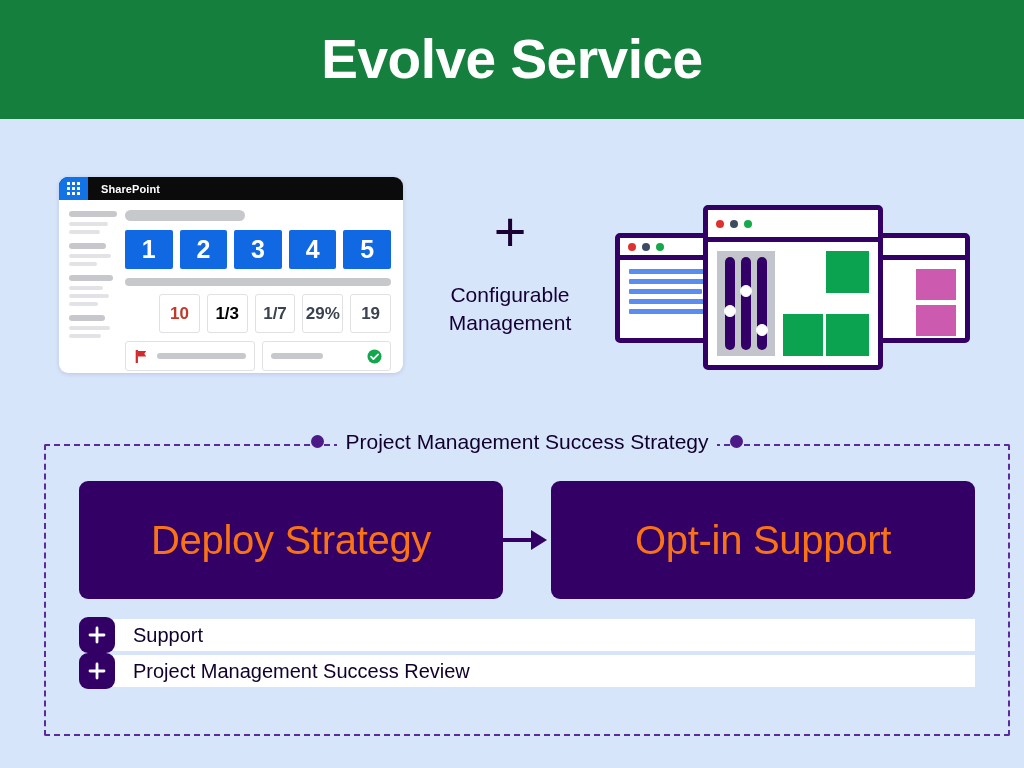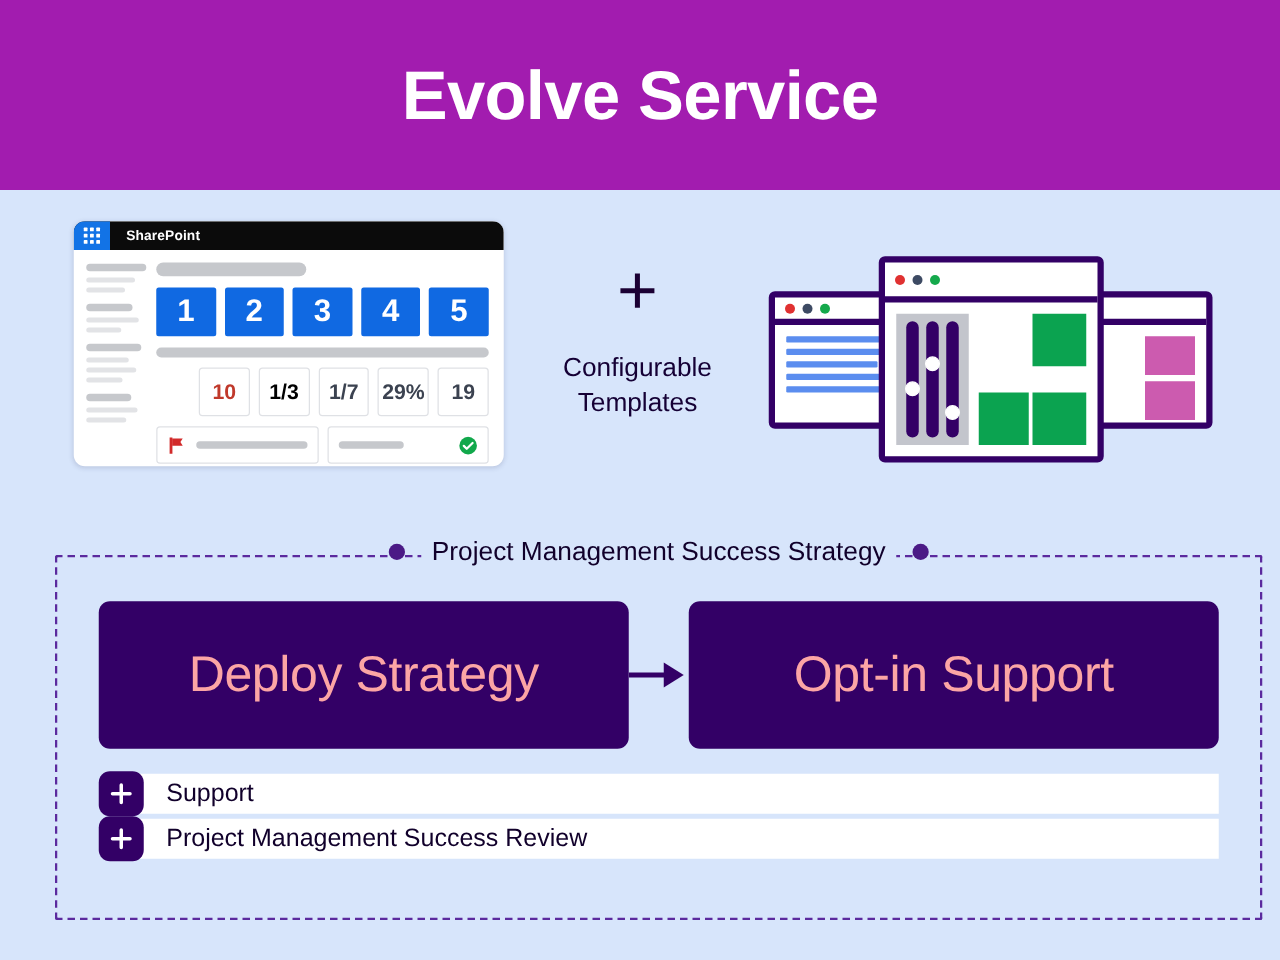--- a/index.html
+++ b/index.html
@@ -6,22 +6,22 @@
   html, body {
     width: 1024px; height: 768px;
     font-family: "Liberation Sans", sans-serif;
     background: #d7e5fb;
     overflow: hidden;
   }
   .page { position: relative; width: 1024px; height: 768px; background: #d7e5fb; }
 
   
   .header {
-    position: absolute; left: 0; top: 0; width: 1024px; height: 152px;
-    background: #a21caf;
+    position: absolute; left: 0; top: 0; width: 1024px; height: 119px;
+    background: #15803d;
     display: flex; align-items: center; justify-content: center;
   }
   .header-title {
     color: #ffffff; font-size: 55px; font-weight: bold; letter-spacing: -0.5px;
     line-height: 1;
   }
 
   
   .sp-card {
     position: absolute; left: 59px; top: 177px; width: 344px; height: 196px;
@@ -130,21 +130,21 @@
     display: flex; align-items: center; justify-content: center; gap: 13px;
   }
   .strategy-label .sdot { width: 13px; height: 13px; border-radius: 50%; background: #4b1a86; }
   .strategy-label .stext {
     background: #d7e5fb; padding: 0 8px; color: #11002b; font-size: 21px; line-height: 1.1;
   }
   .cards { display: flex; align-items: center; padding: 35px 33px 0 33px; gap: 0; }
   .big-card {
     height: 118px; background: #330066; border-radius: 9px;
     display: flex; align-items: center; justify-content: center;
-    color: #fca5a5; font-size: 40px; font-weight: 400; letter-spacing: -0.3px;
+    color: #f97316; font-size: 40px; font-weight: 400; letter-spacing: -0.3px;
   }
   .card-deploy { width: 428px; }
   .card-optin { width: 428px; }
   .arrow-gap { flex: 1; display: flex; align-items: center; justify-content: center; }
   .arrow-svg { width: 48px; height: 28px; }
   .acc-list { padding: 18px 33px 0 33px; display: flex; flex-direction: column; }
   .acc-row { display: flex; align-items: center; height: 36px; }
   .acc-btn {
     width: 36px; height: 36px; flex: none; background: #330066; border-radius: 9px;
     display: flex; align-items: center; justify-content: center; z-index: 2;
@@ -245,21 +245,21 @@
           </div>
         </div>
       </div>
     </div>
   </div>
 
   <div class="plus-block">
     <div class="plus-sign">+</div>
     <div class="plus-caption">
       <div>Configurable</div>
-      <div>Templates</div>
+      <div>Management</div>
     </div>
   </div>
 
   <div class="tpl-wrap">
     <div class="win win-left">
       <div class="win-bar">
         <span class="dot" style="background:#e03131"></span>
         <span class="dot" style="background:#3d4a63"></span>
         <span class="dot" style="background:#15a94c"></span>
       </div>

